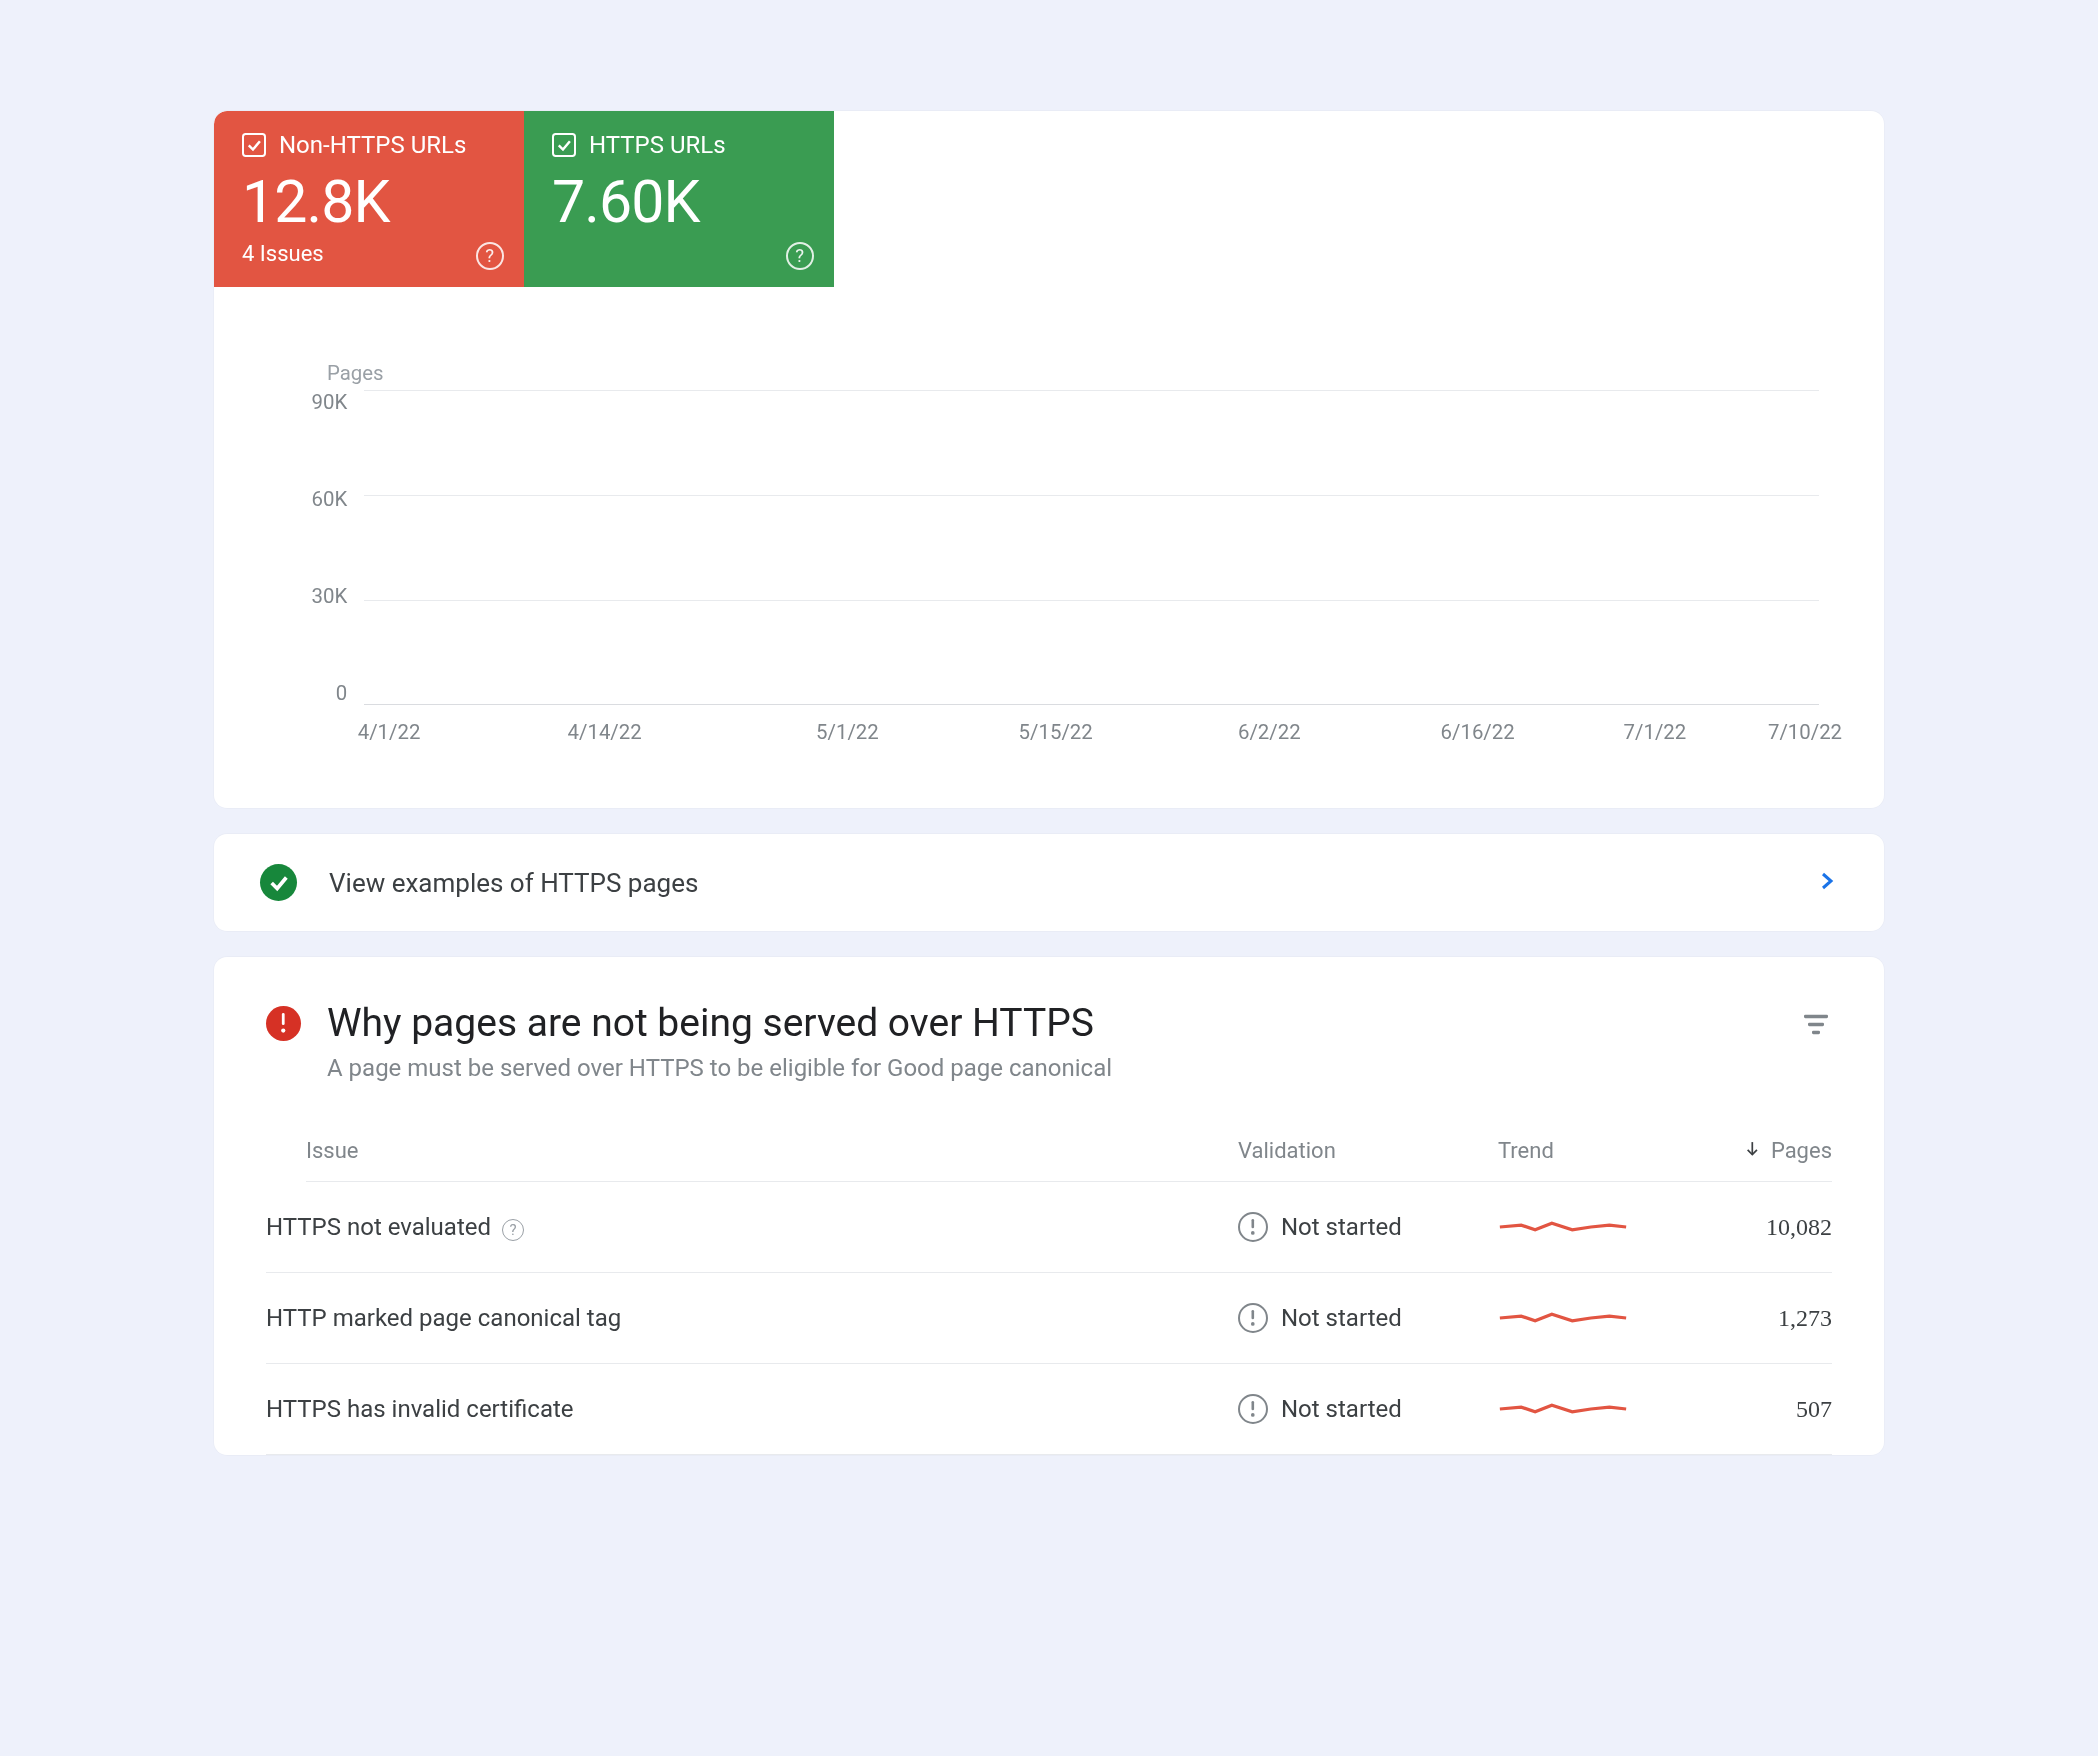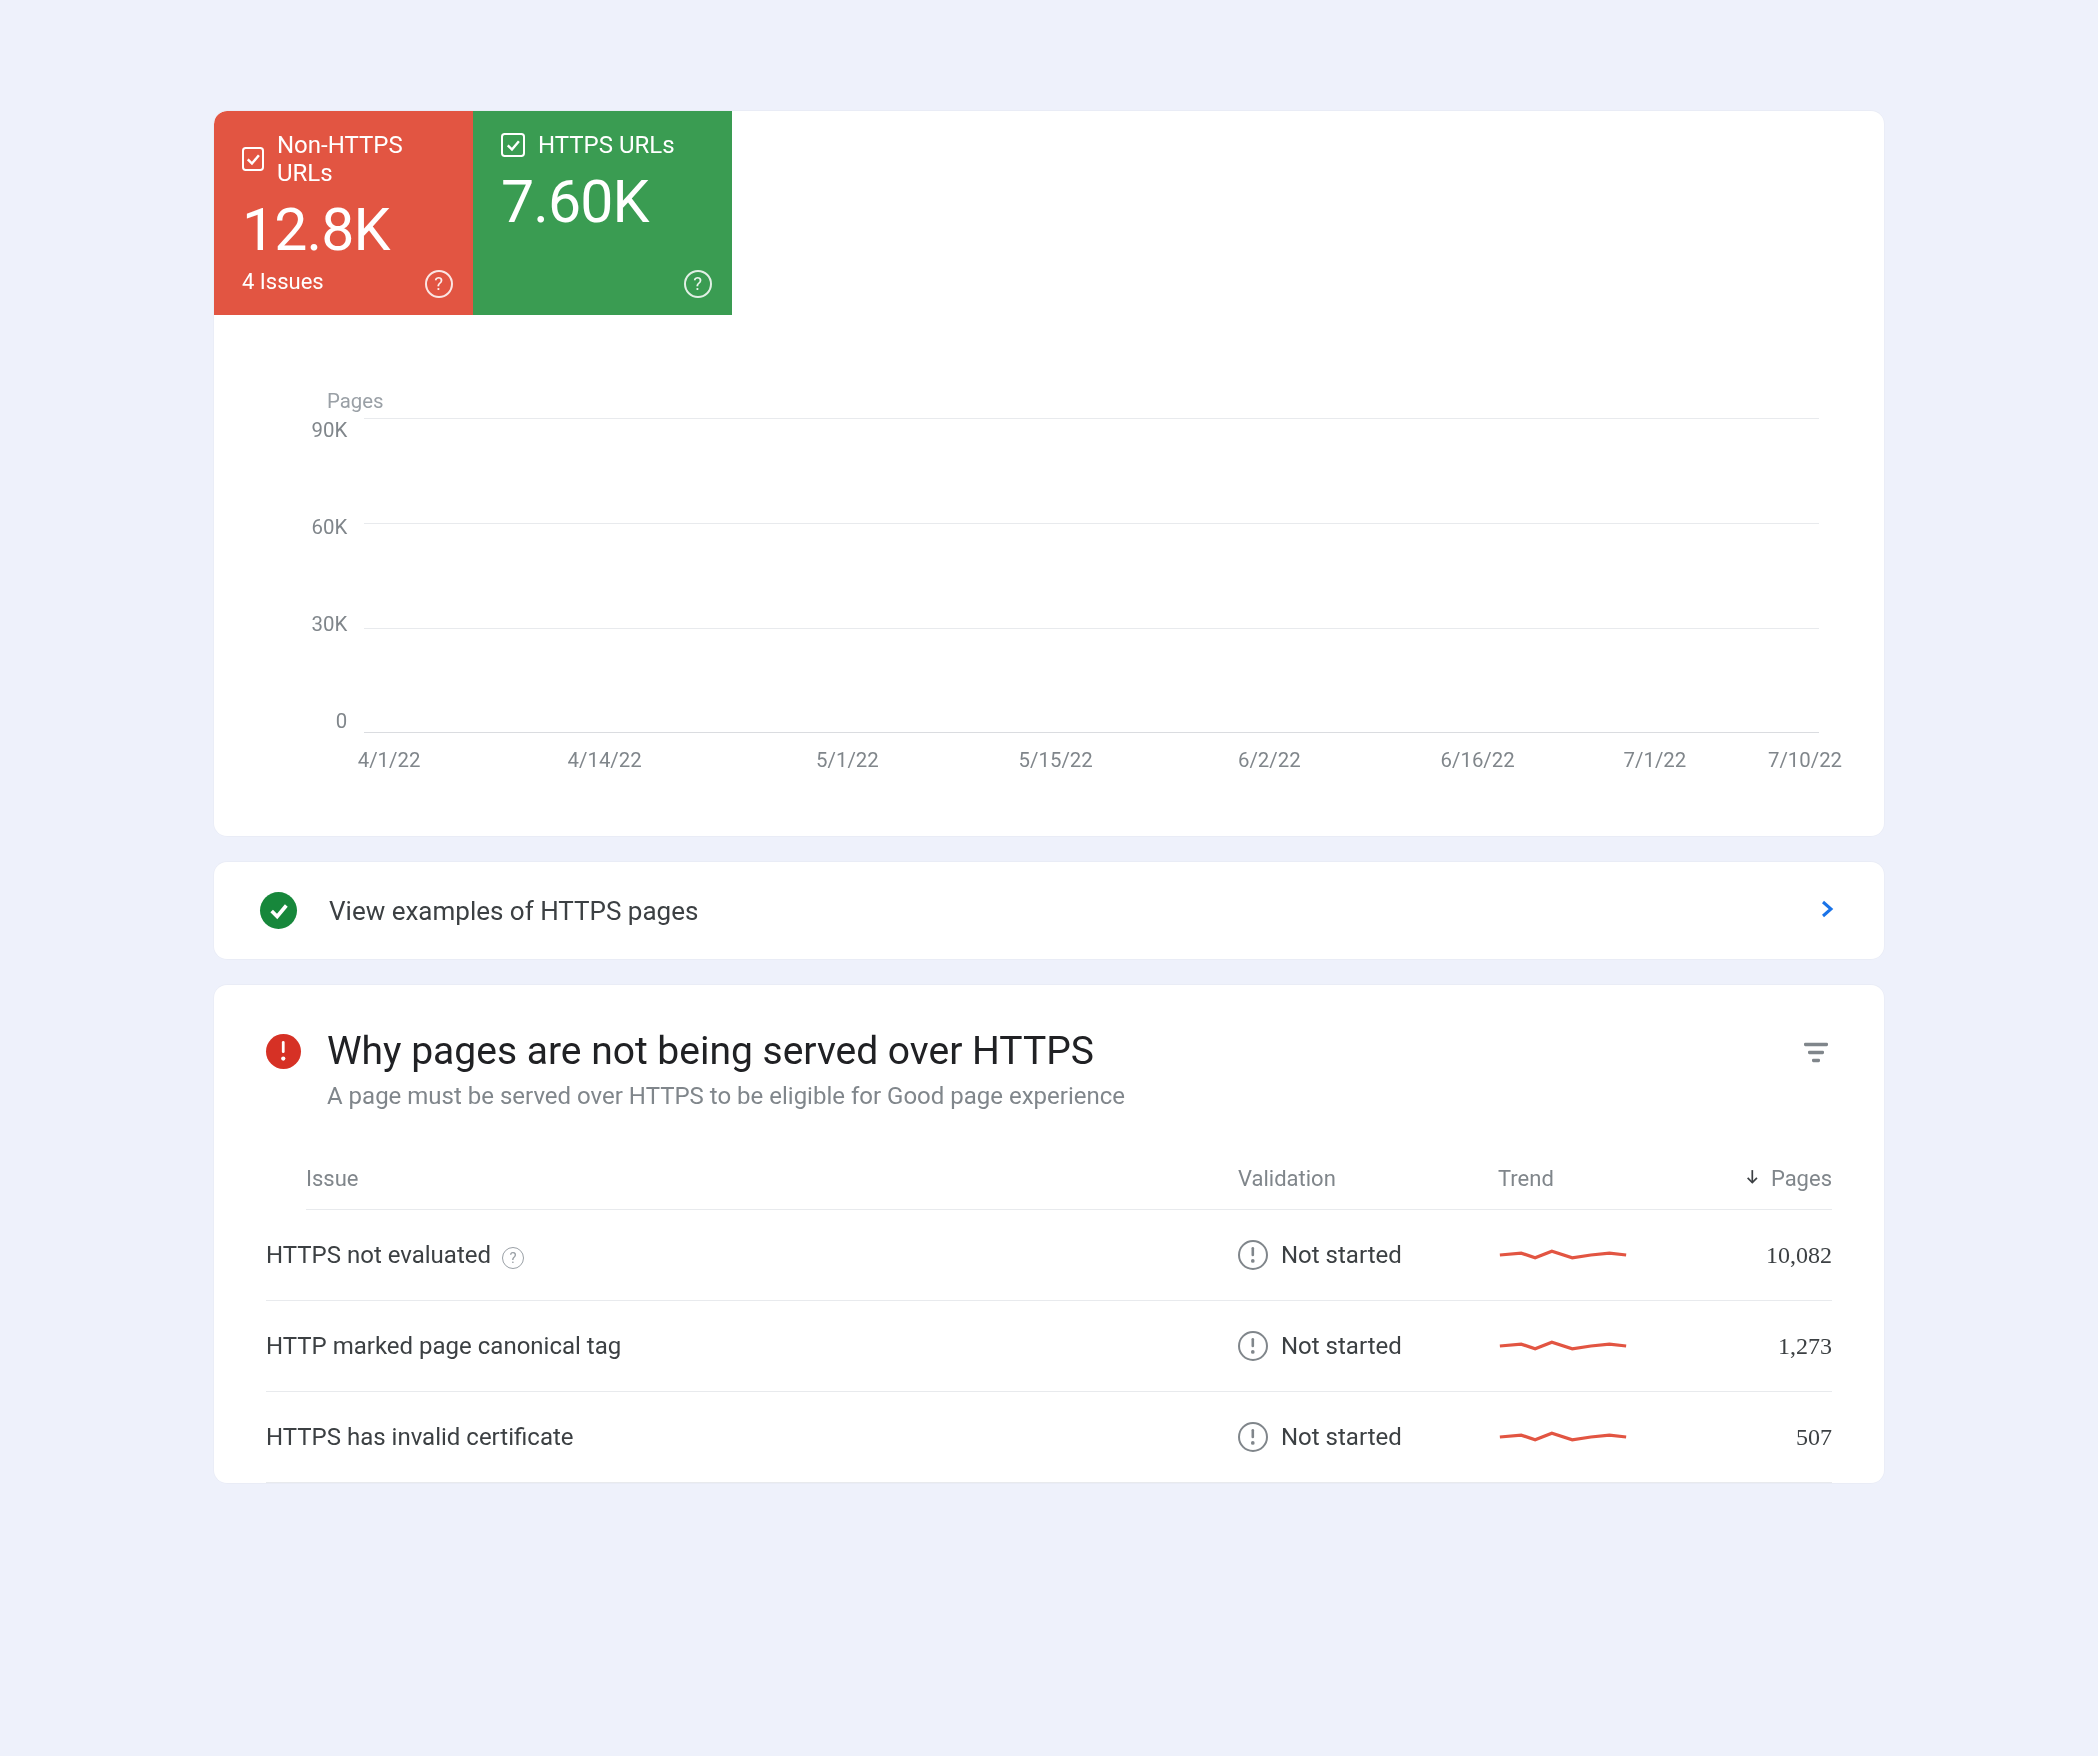--- a/index.html
+++ b/index.html
@@ -21,21 +21,21 @@
     background: #fff;
     border-radius: 13px;
     width: 1670px;
     box-shadow: 0 0 0 0.9px rgba(0,0,0,0.02);
   }
 
   
   .card.chart { padding: 0 0 56px 0; overflow: hidden; }
   .tiles { display: flex; }
   .tile {
-    width: 259px;
+    width: 310px;
     padding: 20.4px 28px 20.4px 28px;
     color: #fff;
     position: relative;
   }
   .tile.red   { background: #e25542; border-top-left-radius: 13px; }
   .tile.green { background: #3a9c52; }
   .tile-top { display: flex; align-items: center; gap: 13px; font-size: 24px; font-weight: 400; }
   .tile-checkbox {
     width: 24px; height: 24px; border: 2.8px solid #fff; border-radius: 3.7px;
     display: inline-flex; align-items: center; justify-content: center;
@@ -569,21 +569,21 @@
   <div class="card issues">
     <div class="issues-head">
       <span class="alert-circle">
         <svg viewBox="0 0 6 22">
             <rect x="1.5" y="0" width="3" height="13" rx="1.5" fill="#fff"></rect>
             <circle cx="3" cy="19" r="2.3" fill="#fff"></circle>
           </svg>
       </span>
       <div style="flex:1">
         <div class="issues-title">Why pages are not being served over HTTPS</div>
-        <div class="issues-sub">A page must be served over HTTPS to be eligible for Good page experience</div>
+        <div class="issues-sub">A page must be served over HTTPS to be eligible for Good page canonical</div>
       </div>
       <span class="filter-btn">
         <svg viewBox="0 0 24 24">
             <rect x="3" y="5" width="18" height="2.6" rx="1"></rect>
             <rect x="6" y="11" width="12" height="2.6" rx="1"></rect>
             <rect x="9" y="17" width="6" height="2.6" rx="1"></rect>
           </svg>
       </span>
     </div>
 

